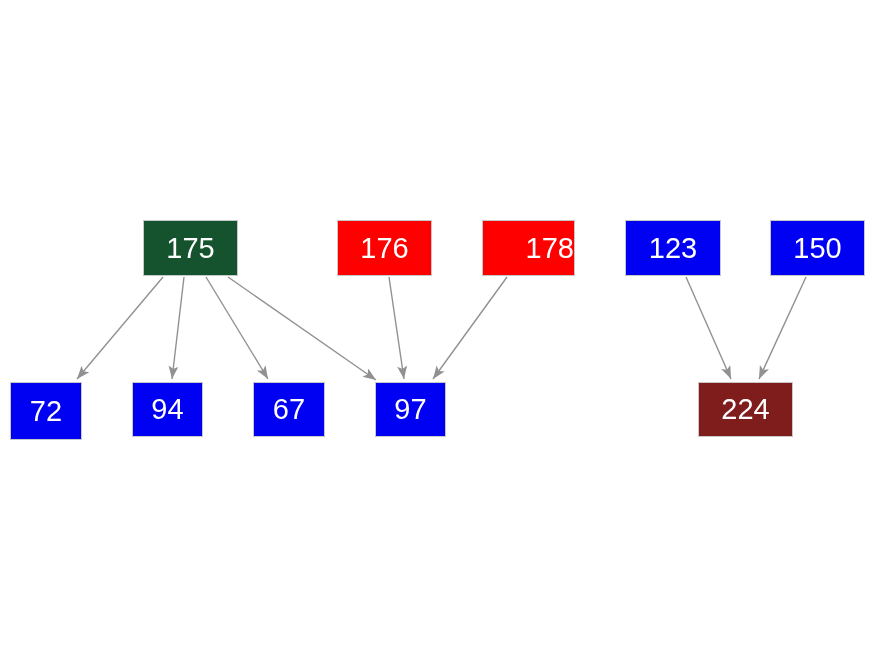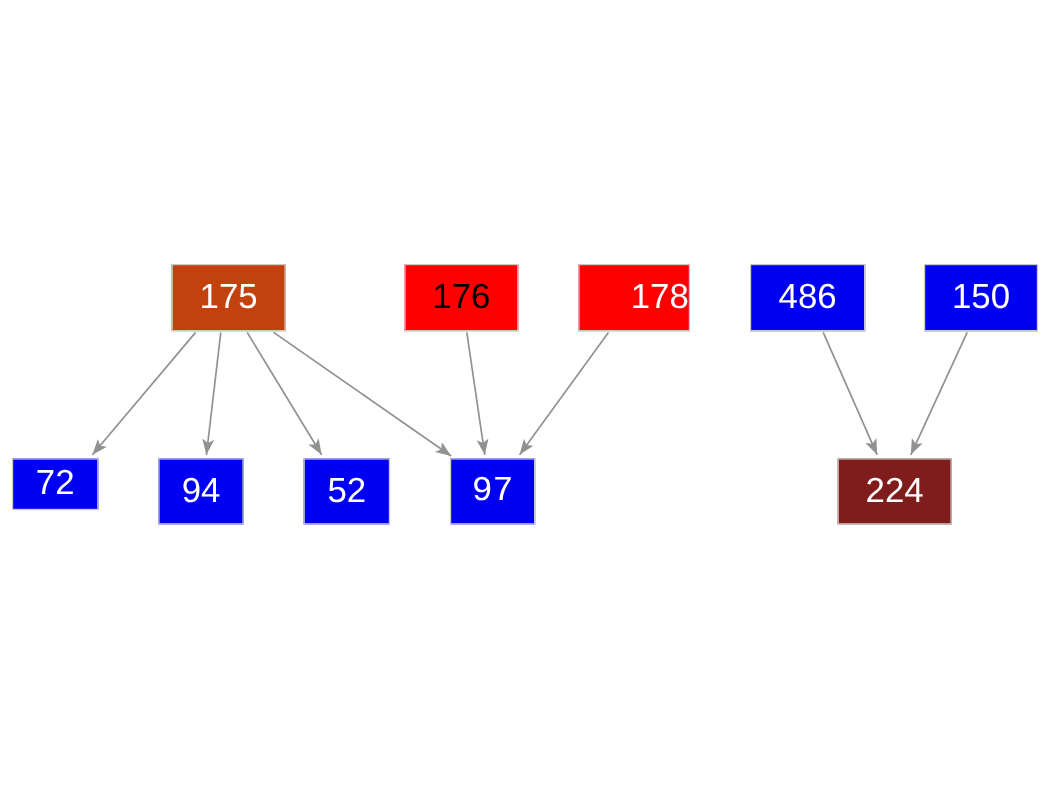--- a/index.html
+++ b/index.html
@@ -50,44 +50,44 @@
       <line x1="163" y1="277" x2="77" y2="379" stroke="#919191" stroke-width="1.4" marker-end="url(#arrowhead)"></line>
       <line x1="184" y1="277" x2="172" y2="379" stroke="#919191" stroke-width="1.4" marker-end="url(#arrowhead)"></line>
       <line x1="206" y1="277" x2="268" y2="379" stroke="#919191" stroke-width="1.4" marker-end="url(#arrowhead)"></line>
       <line x1="228" y1="277" x2="376" y2="380" stroke="#919191" stroke-width="1.4" marker-end="url(#arrowhead)"></line>
       <line x1="389" y1="277" x2="404" y2="379" stroke="#919191" stroke-width="1.4" marker-end="url(#arrowhead)"></line>
       <line x1="507" y1="277" x2="433" y2="379" stroke="#919191" stroke-width="1.4" marker-end="url(#arrowhead)"></line>
       <line x1="686" y1="277" x2="731" y2="379" stroke="#919191" stroke-width="1.4" marker-end="url(#arrowhead)"></line>
       <line x1="806" y1="277" x2="759" y2="379" stroke="#919191" stroke-width="1.4" marker-end="url(#arrowhead)"></line>
     </svg>
   <div id="nodes-layer">
-      <div class="node" style="left: 143px; top: 220px; width: 95px; height: 56px; background: #c2410c; border-color: rgb(200, 200, 200);">
+      <div class="node" style="left: 143px; top: 220px; width: 95px; height: 56px; background: #14532d; border-color: rgb(200, 200, 200);">
         <span class="node-label" style="color: rgb(255, 255, 255);">175</span>
       </div>
       <div class="node" style="left: 337px; top: 220px; width: 95px; height: 56px; background: rgb(255, 0, 0); border-color: rgb(200, 200, 200);">
-        <span class="node-label" style="color: #000000;">176</span>
+        <span class="node-label" style="color: #ffffff;">176</span>
       </div>
       <div class="node" style="left: 482px; top: 220px; width: 93px; height: 56px; background: rgb(255, 0, 0); border-color: rgb(200, 200, 200); justify-content: flex-end;">
         <span class="node-label" style="color: rgb(255, 255, 255);">178</span>
       </div>
       <div class="node" style="left: 625px; top: 220px; width: 96px; height: 56px; background: rgb(0, 0, 242); border-color: rgb(200, 200, 200);">
-        <span class="node-label" style="color: rgb(255, 255, 255);">486</span>
+        <span class="node-label" style="color: rgb(255, 255, 255);">123</span>
       </div>
       <div class="node" style="left: 770px; top: 220px; width: 95px; height: 56px; background: rgb(0, 0, 242); border-color: rgb(200, 200, 200);">
         <span class="node-label" style="color: rgb(255, 255, 255);">150</span>
       </div>
-      <div class="node" style="left: 10px; top: 382px; width: 72px; height: 43px; background: rgb(0, 0, 242); border-color: rgb(200, 200, 200);">
+      <div class="node" style="left: 10px; top: 382px; width: 72px; height: 58px; background: rgb(0, 0, 242); border-color: rgb(200, 200, 200);">
         <span class="node-label" style="color: rgb(255, 255, 255);">72</span>
       </div>
       <div class="node" style="left: 132px; top: 382px; width: 71px; height: 55px; background: rgb(0, 0, 242); border-color: rgb(200, 200, 200);">
         <span class="node-label" style="color: rgb(255, 255, 255);">94</span>
       </div>
       <div class="node" style="left: 253px; top: 382px; width: 72px; height: 55px; background: rgb(0, 0, 242); border-color: rgb(200, 200, 200);">
-        <span class="node-label" style="color: rgb(255, 255, 255);">52</span>
+        <span class="node-label" style="color: rgb(255, 255, 255);">67</span>
       </div>
       <div class="node" style="left: 375px; top: 382px; width: 71px; height: 55px; background: rgb(0, 0, 242); border-color: rgb(200, 200, 200);">
-        <span class="node-label" style="color: rgb(255, 255, 255); font-family: Liberation Mono, monospace;">97</span>
+        <span class="node-label" style="color: rgb(255, 255, 255);">97</span>
       </div>
       <div class="node" style="left: 698px; top: 382px; width: 95px; height: 55px; background: #7f1d1d; border-color: rgb(200, 200, 200);">
         <span class="node-label" style="color: rgb(255, 255, 255);">224</span>
       </div>
     </div>
 </div>
 
 </body></html>

